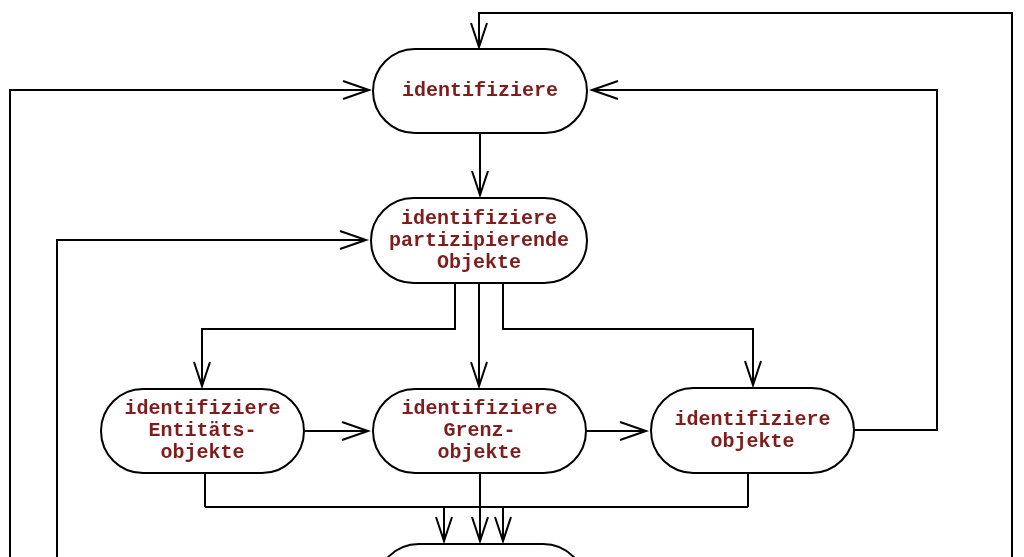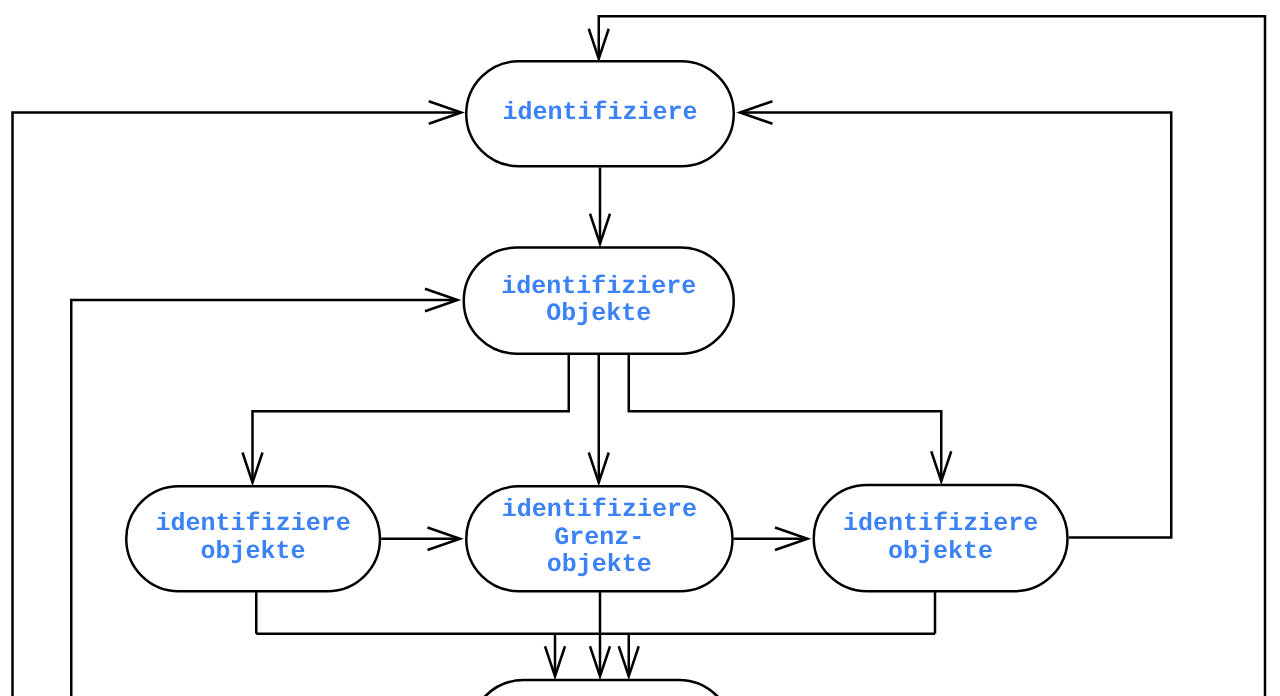--- a/index.html
+++ b/index.html
@@ -27,21 +27,21 @@
     position: absolute;
     box-sizing: border-box;
     background: #ffffff;
     border: 2px solid #000000;
     border-radius: 44px;
     display: flex;
     flex-direction: column;
     align-items: center;
     justify-content: center;
     text-align: center;
-    color: #3b82f6;
+    color: #7f1d1d;
     font-size: 20px;
     line-height: 22px;
     font-weight: bold;
     letter-spacing: 0px;
     white-space: nowrap;
   }
 </style>
 </head>
 <body>
 
@@ -92,25 +92,27 @@
     <polyline points="503,507 503,540"></polyline>
     <polyline points="495,517 503,541 511,517"></polyline>
   </svg>
 
   <div class="node" style="left:372px; top:48px; width:216px; height:86px;">
     <span>identifiziere</span>
   </div>
 
   <div class="node" style="left:370px; top:197px; width:218px; height:87px;">
     <span>identifiziere</span>
+    <span>partizipierende</span>
     <span>Objekte</span>
   </div>
 
   <div class="node" style="left:100px; top:388px; width:205px; height:86px;">
     <span>identifiziere</span>
+    <span>Entitäts-</span>
     <span>objekte</span>
   </div>
 
   <div class="node" style="left:372px; top:388px; width:215px; height:86px;">
     <span>identifiziere</span>
     <span>Grenz-</span>
     <span>objekte</span>
   </div>
 
   <div class="node" style="left:650px; top:387px; width:205px; height:87px;">

